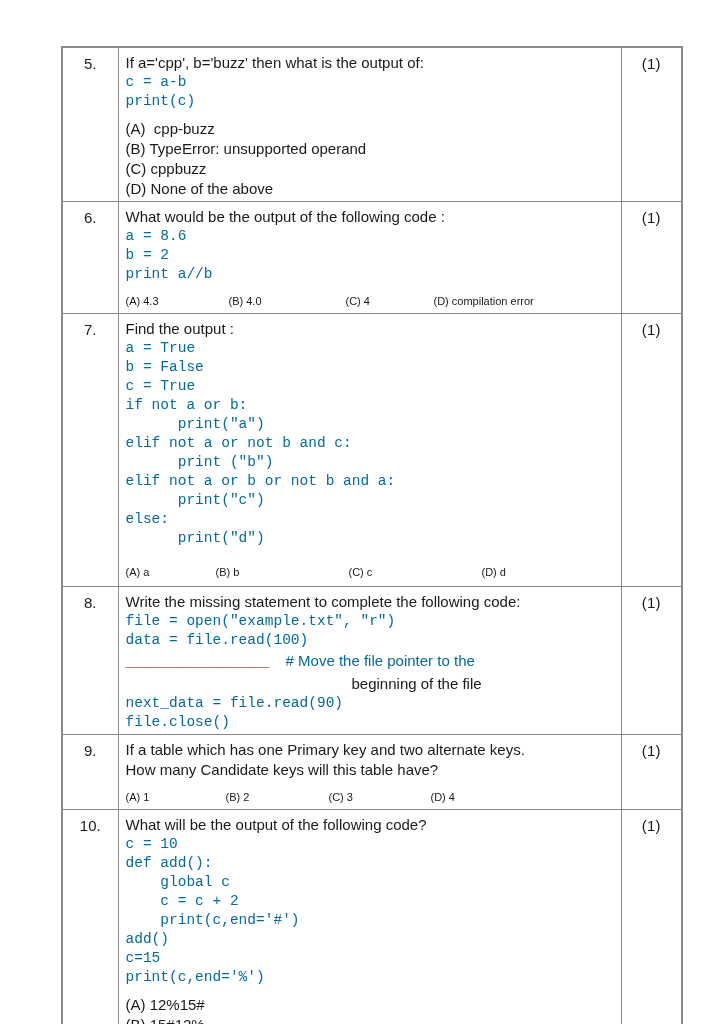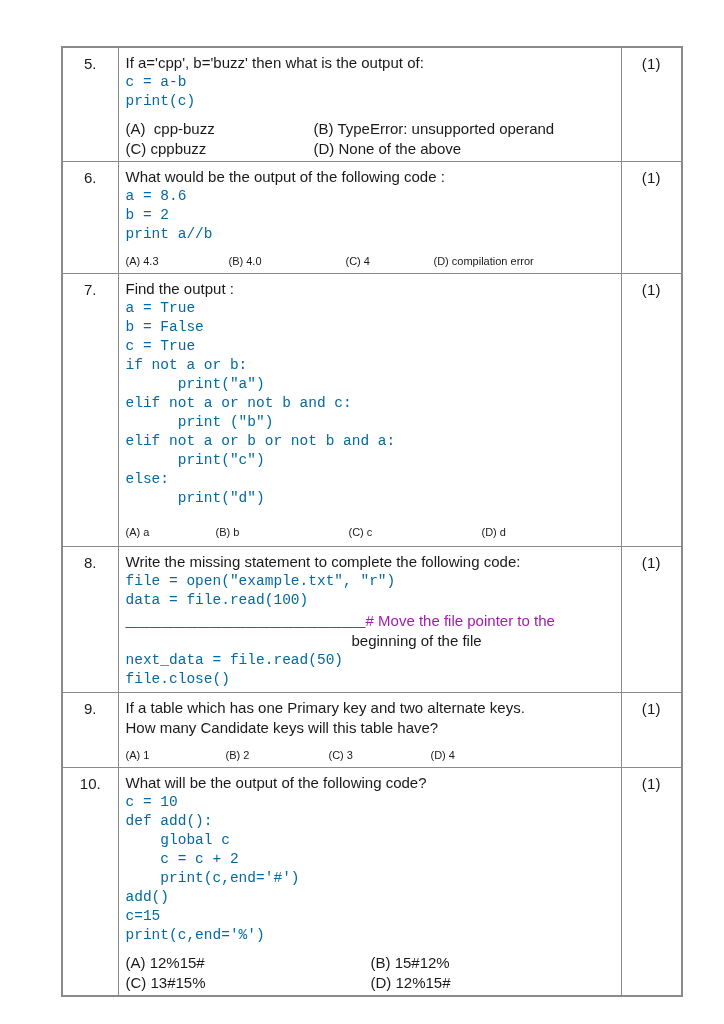--- a/index.html
+++ b/index.html
@@ -41,30 +41,30 @@
     color:#0369a1;
   }
   .opts{
     display:flex;flex-direction:row;
     font-size:11px;line-height:20px;
     margin-top:9px;
   }
   .opts.tight{margin-top:7px;}
   .opts .opt{white-space:pre;display:inline-block;}
   .optgrid{font-size:15px;line-height:20px;margin-top:8px;}
-  .optgrid .orow{display:flex;flex-direction:row;}
+  .optgrid .orow{display:flex;flex-direction:column;}
   .optgrid .opt{white-space:pre;display:inline-block;}
   .blankline{
     font-size:15px;line-height:21px;white-space:pre;
   }
   .mono-blank{
     font-family:"Liberation Mono","DejaVu Sans Mono",monospace;
-    font-size:20px;color:#1d4ed8;
+    font-size:12px;color:#7f1d1d;
   }
-  .comment{font-size:15px;color:#a21caf;margin-left:0;}
+  .comment{font-size:15px;color:#0369a1;margin-left:16px;}
   .comment2{font-size:15px;line-height:20px;margin-left:226px;}
 </style>
 </head>
 <body>
 
 <table class="qtable">
   <colgroup>
       <col class="c-num">
       <col>
       <col class="c-marks">
@@ -134,21 +134,21 @@
     </tr>
 
     <tr style="height:146px;">
       <td class="num">8.</td>
       <td class="content">
         <div class="prompt">Write the missing statement to complete the following code:</div>
         <pre class="code">file = open("example.txt", "r")
 data = file.read(100)</pre>
         <div class="blankline"><span class="mono-blank">____________________</span><span class="comment"># Move the file pointer to the</span></div>
         <div class="comment2">beginning of the file</div>
-        <pre class="code">next_data = file.read(50)
+        <pre class="code">next_data = file.read(90)
 file.close()</pre>
       </td>
       <td class="marks">(1)</td>
     </tr>
 
     <tr style="height:74px;">
       <td class="num">9.</td>
       <td class="content">
         <div class="prompt">If a table which has one Primary key and two alternate keys.
 How many Candidate keys will this table have?</div>

